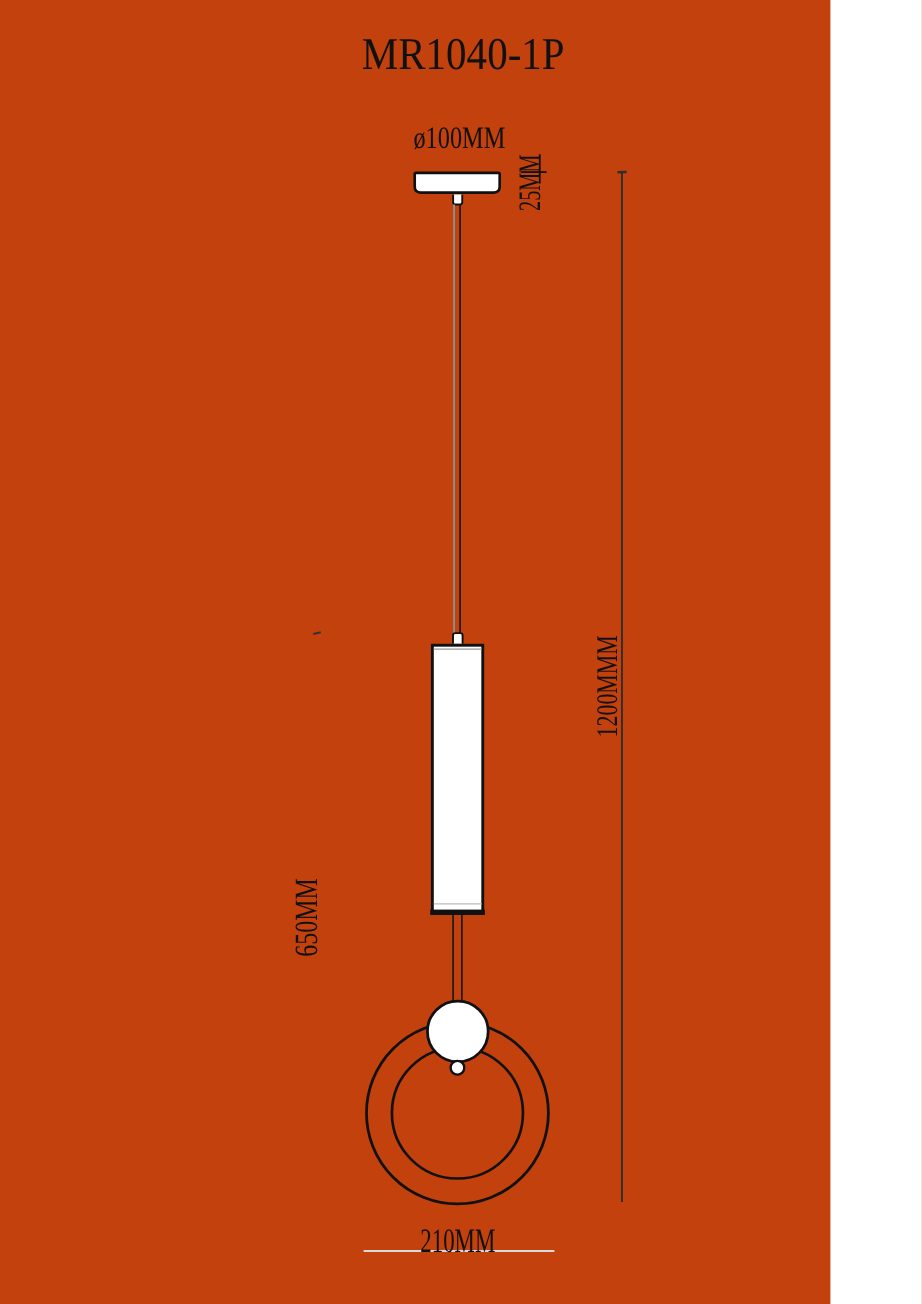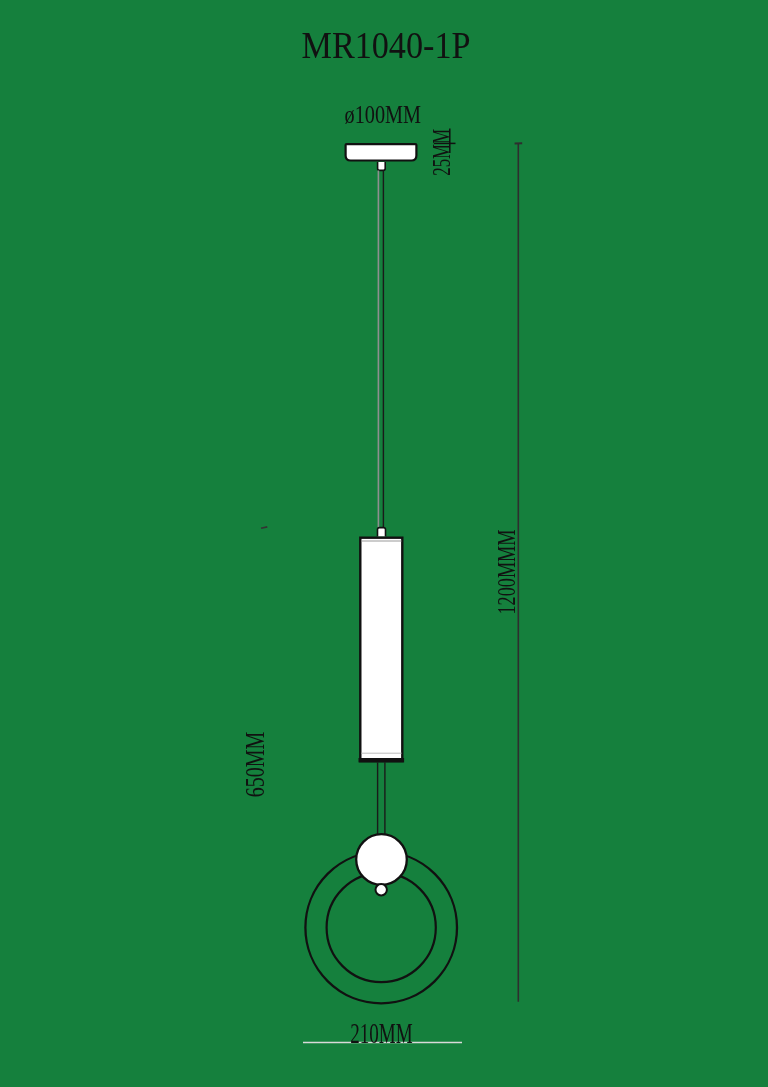--- a/index.html
+++ b/index.html
@@ -1,16 +1,16 @@
 <!DOCTYPE html>
 <html><head>
 <meta charset="utf-8">
 <style>
   html,body{margin:0;padding:0;background:#ffffff;}
-  .page{position:relative;width:768px;height:1087px;background:#15803d;overflow:hidden;}
+  .page{position:relative;width:692px;height:1087px;background:#c2410c;overflow:hidden;}
   svg{position:absolute;left:0;top:0;}
   text{font-family:"Liberation Serif", serif;fill:#111111;}
 </style>
 </head>
 <body>
 <div class="page">
 <svg width="768" height="1087" viewBox="0 0 768 1087">
 
   <text x="386" y="57.8" font-size="38" text-anchor="middle" textLength="169" lengthAdjust="spacingAndGlyphs">MR1040-1P</text>
 

